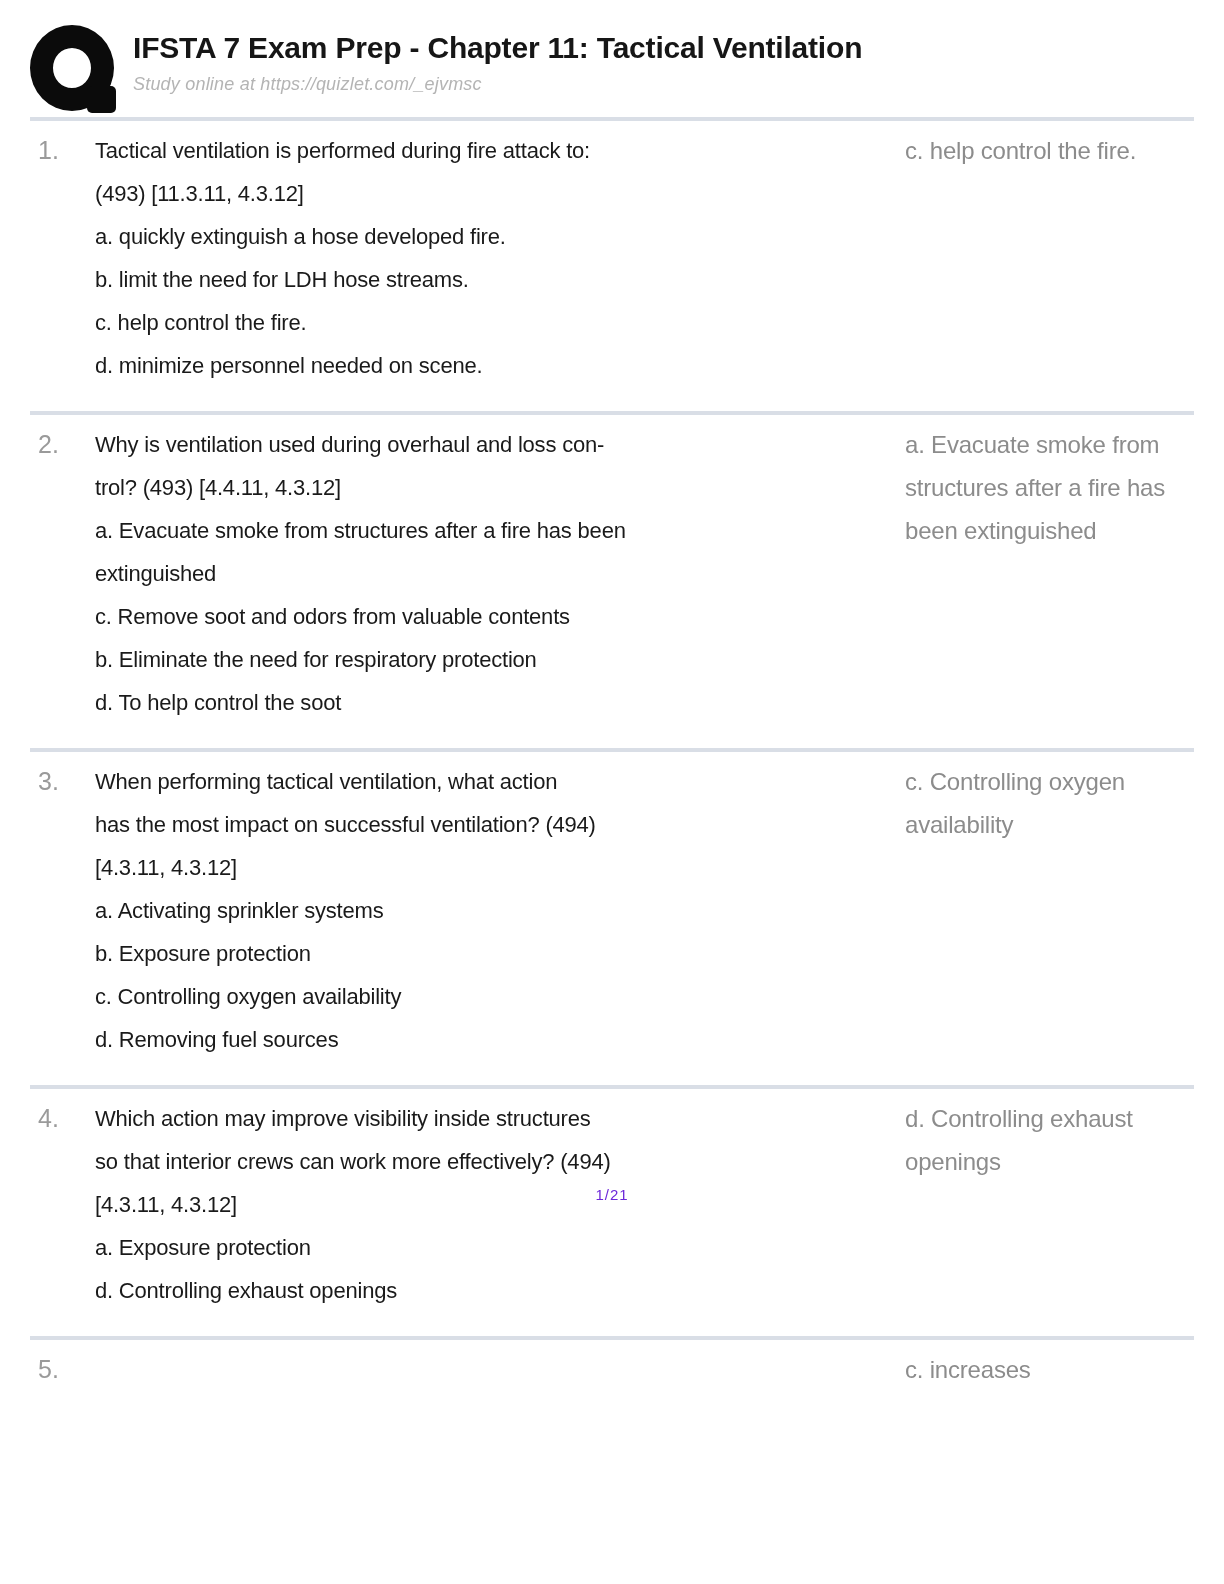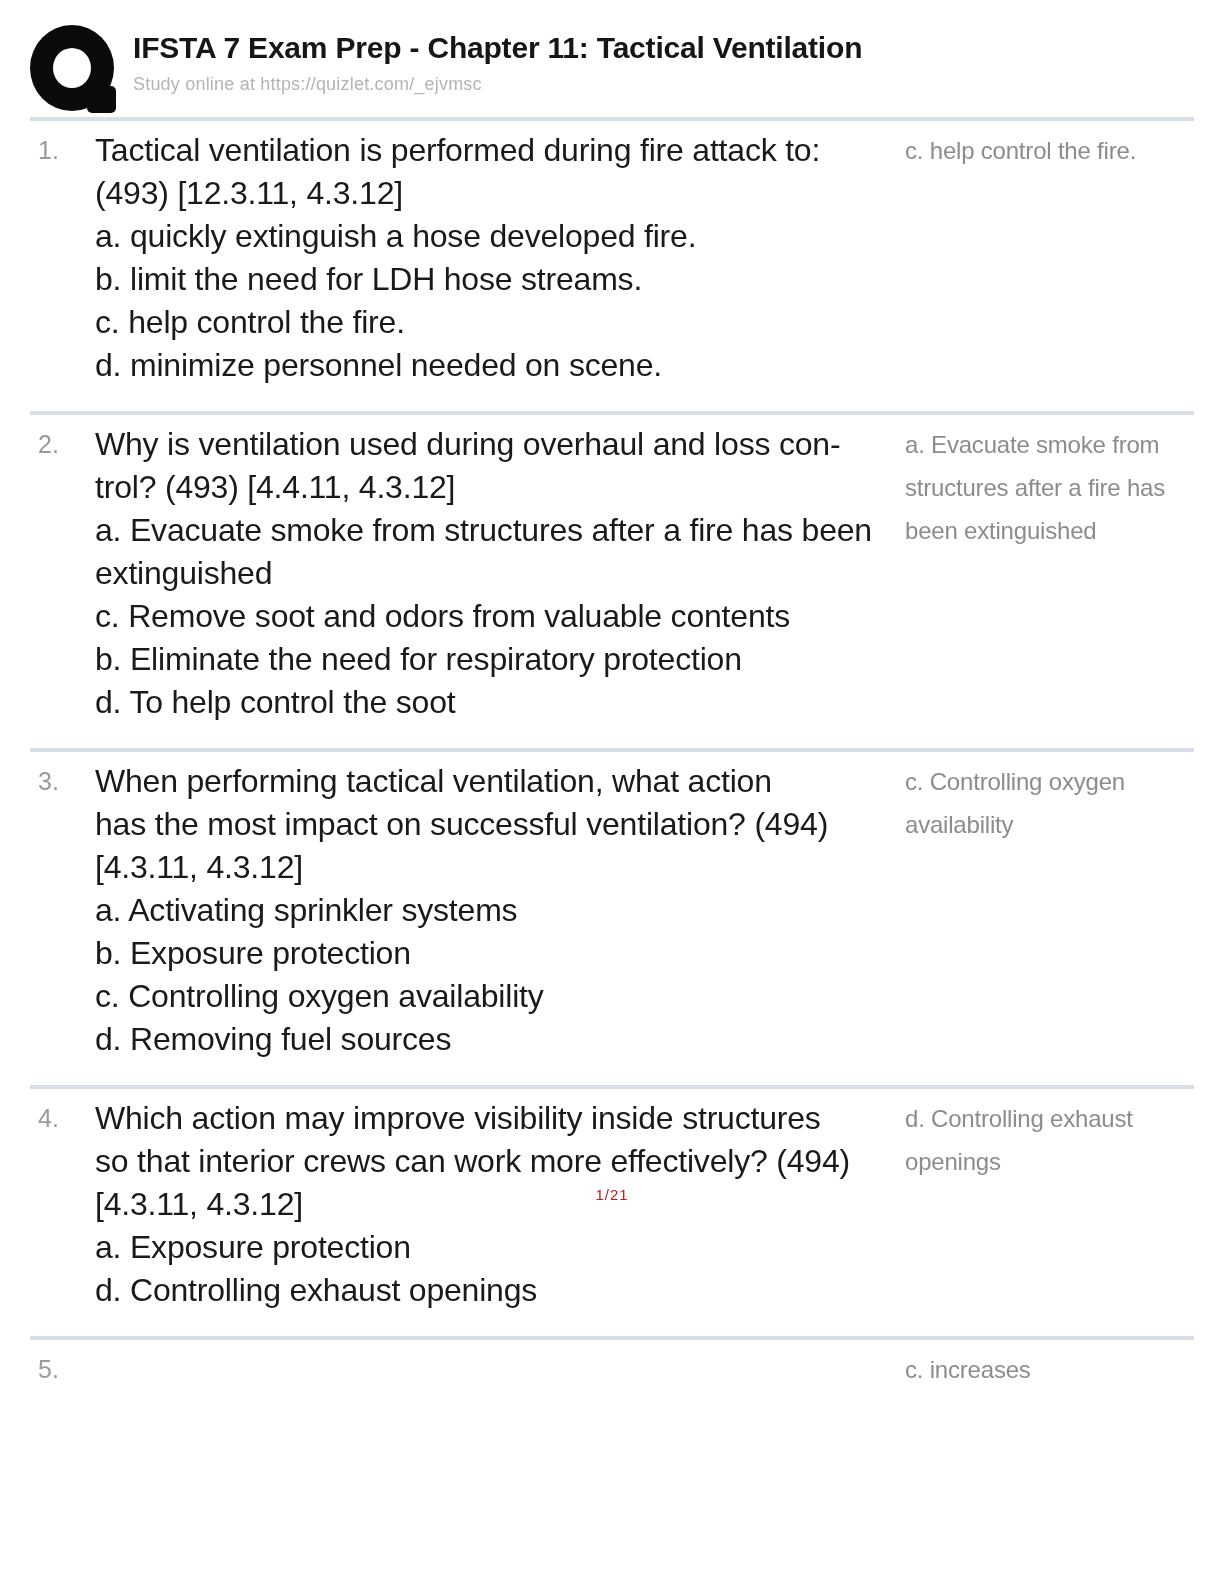--- a/index.html
+++ b/index.html
@@ -25,48 +25,49 @@
     background:#0b0b0b; border-radius:5px;
   }
   .header-text { padding-left:13px; padding-top:6px; }
   .title {
     font-size:30px; font-weight:600; color:#161616; letter-spacing:-0.2px;
     font-family:"Liberation Sans", sans-serif;
   }
   .subtitle {
     margin-top:9px; font-size:18px; font-weight:400; color:#b4b4b4;
     letter-spacing:0.2px;
+    font-style:italic;
   }
   
   .question-row {
     display:flex; align-items:flex-start;
     border-top:4px solid #d9dee6;
     padding:8px 0 24px 0;
   }
   .question-number {
     width:65px; flex:none; padding-left:8px;
     font-size:25px; line-height:43px; color:#9a9a9a; font-weight:400;
   }
   .question-text {
     width:800px; flex:none;
-    font-size:32px; line-height:43px; color:#1a1a1a; font-weight:400;
+    font-size:22px; line-height:43px; color:#1a1a1a; font-weight:400;
     letter-spacing:-0.2px;
   }
   .qline { white-space:nowrap; min-height:43px; }
   .answer-text {
     flex:1; margin-left:10px;
     font-size:24px; line-height:43px; color:#8c8c8c; font-weight:400;
     letter-spacing:-0.2px;
   }
   
   footer {
     position:absolute; left:0; right:0; bottom:40px;
     text-align:center;
   }
-  .page-number { font-size:15px; color:#b91c1c; letter-spacing:1px; }
+  .page-number { font-size:15px; color:#6d28d9; letter-spacing:1px; }
 </style>
 </head>
 <body>
 
 <div class="page">
 
   <header>
     <div class="logo">
       <div class="ring"></div>
       <div class="tail"></div>
@@ -75,21 +76,21 @@
       <div class="title">IFSTA 7 Exam Prep - Chapter 11: Tactical Ventilation</div>
       <div class="subtitle">Study online at https://quizlet.com/_ejvmsc</div>
     </div>
   </header>
 
   <main>
       <div class="question-row">
         <div class="question-number">1.</div>
         <div class="question-text">
           <div class="qline">Tactical ventilation is performed during fire attack to:</div>
-          <div class="qline">(493) [12.3.11, 4.3.12]</div>
+          <div class="qline">(493) [11.3.11, 4.3.12]</div>
           <div class="qline">a. quickly extinguish a hose developed fire.</div>
           <div class="qline">b. limit the need for LDH hose streams.</div>
           <div class="qline">c. help control the fire.</div>
           <div class="qline">d. minimize personnel needed on scene.</div>
         </div>
         <div class="answer-text">c. help control the fire.</div>
       </div>
       <div class="question-row">
         <div class="question-number">2.</div>
         <div class="question-text">

